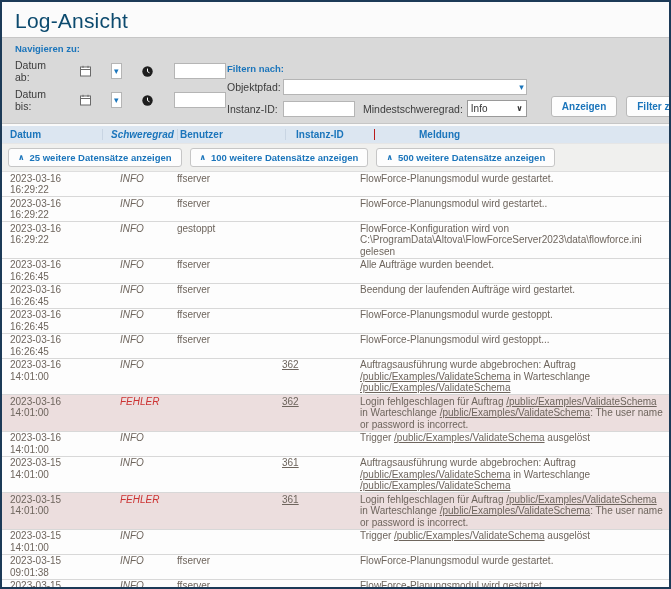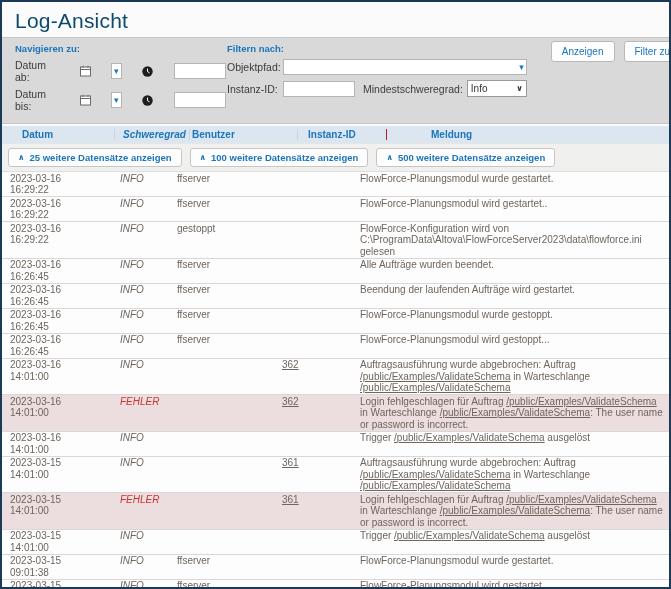--- a/index.html
+++ b/index.html
@@ -6,21 +6,21 @@
   body{font-family:"Liberation Sans","DejaVu Sans",sans-serif;background:#e8e8e8;}
   .page{
     width:671px;height:589px;box-sizing:border-box;border:2px solid #1c3a57;
     background:#fafafa;display:flex;flex-direction:column;overflow:hidden;
   }
   
   .title-bar{padding:7px 13px 4px;background:#fbfbfb;}
   .title-bar h1{margin:0;font-size:21px;font-weight:normal;color:#0c4a6e;letter-spacing:.2px;}
   
   .filter-panel{background:#d9d9d9;border-top:1px solid #c6c6c6;border-bottom:1px solid #c6c6c6;
-    display:flex;align-items:flex-start;padding:3px 0 6px;flex:0 0 auto;}
+    display:flex;align-items:flex-end;padding:3px 0 6px;flex:0 0 auto;}
   .section-title{color:#1b75bb;font-size:9.5px;font-weight:bold;margin:2px 0 5px;}
   .f-label{font-size:10.5px;color:#3c3c3c;}
   .nav-section{padding:0 10px 0 13px;width:190px;flex:0 0 auto;}
   .date-row{display:flex;align-items:center;gap:20px;margin-bottom:5px;}
   .date-row .f-label{width:44px;flex:0 0 auto;}
   .icon-btn{display:inline-flex;width:12px;height:12px;align-items:center;justify-content:center;cursor:pointer;flex:0 0 auto;}
   .combo{background:#fff;border:1px solid #b5b5b5;height:14px;display:inline-flex;align-items:center;
     justify-content:flex-end;padding:0 2px;font-size:10px;color:#444;}
   .combo.small{width:56px;}
   .combo .arrow{color:#1b75bb;font-size:9px;line-height:9px;}
@@ -31,25 +31,25 @@
   .obj-row .f-label,.inst-row .f-label.lead{width:52px;flex:0 0 auto;}
   .combo.wide{flex:1 1 auto;justify-content:flex-end;}
   .inst-row{display:flex;align-items:center;gap:4px;}
   .inst-input{width:66px;height:14px;border:1px solid #b5b5b5;font-size:10px;padding:0 2px;background:#fff;}
   .inst-row .spacer{flex:1 1 auto;}
   .select-box{background:#fff;border:1px solid #9a9a9a;height:15px;width:52px;display:inline-flex;
     align-items:center;justify-content:space-between;padding:0 3px;font-size:10px;color:#333;}
   .select-box .sel-arrow{font-size:8px;color:#333;font-weight:bold;}
   .actions{flex:0 0 auto;display:flex;align-items:center;gap:9px;padding:0 13px 0 14px;}
   .btn{background:#fdfdfd;border:1px solid #b9b9b9;border-radius:3px;color:#1b75bb;
-    font-weight:normal;font-size:10px;padding:4px 10px;cursor:pointer;white-space:nowrap;
+    font-weight:bold;font-size:10px;padding:4px 10px;cursor:pointer;white-space:nowrap;
     font-family:"Liberation Sans","DejaVu Sans",sans-serif;}
   
   .table-header{display:flex;background:#dce6f1;color:#1b75bb;font-size:10px;font-weight:bold;
-    padding:3px 12px;margin-top:2px;border-bottom:1px solid #e6e6e6;flex:0 0 auto;}
+    padding:3px 0;margin-top:2px;border-bottom:1px solid #e6e6e6;flex:0 0 auto;}
   .col-date{width:92px;padding-left:8px;flex:0 0 auto;}
   .col-sev{width:75px;padding-left:8px;flex:0 0 auto;box-sizing:border-box;font-style:italic;}
   .col-user{width:105px;flex:0 0 auto;}
   .col-inst{width:78px;flex:0 0 auto;}
   .col-msg{flex:1 1 auto;padding-right:6px;}
   .table-header .col-date{border-right:1px solid #c9d5e3;}
   .table-header .col-sev{border-right:1px solid #c9d5e3;}
   .table-header .col-user{border-right:1px solid #c9d5e3;padding-left:2px;}
   .table-header .col-inst{border-right:1px solid #b91c1c;padding-left:10px;}
   .table-header .col-msg{padding-left:4px;margin-left:40px;}

